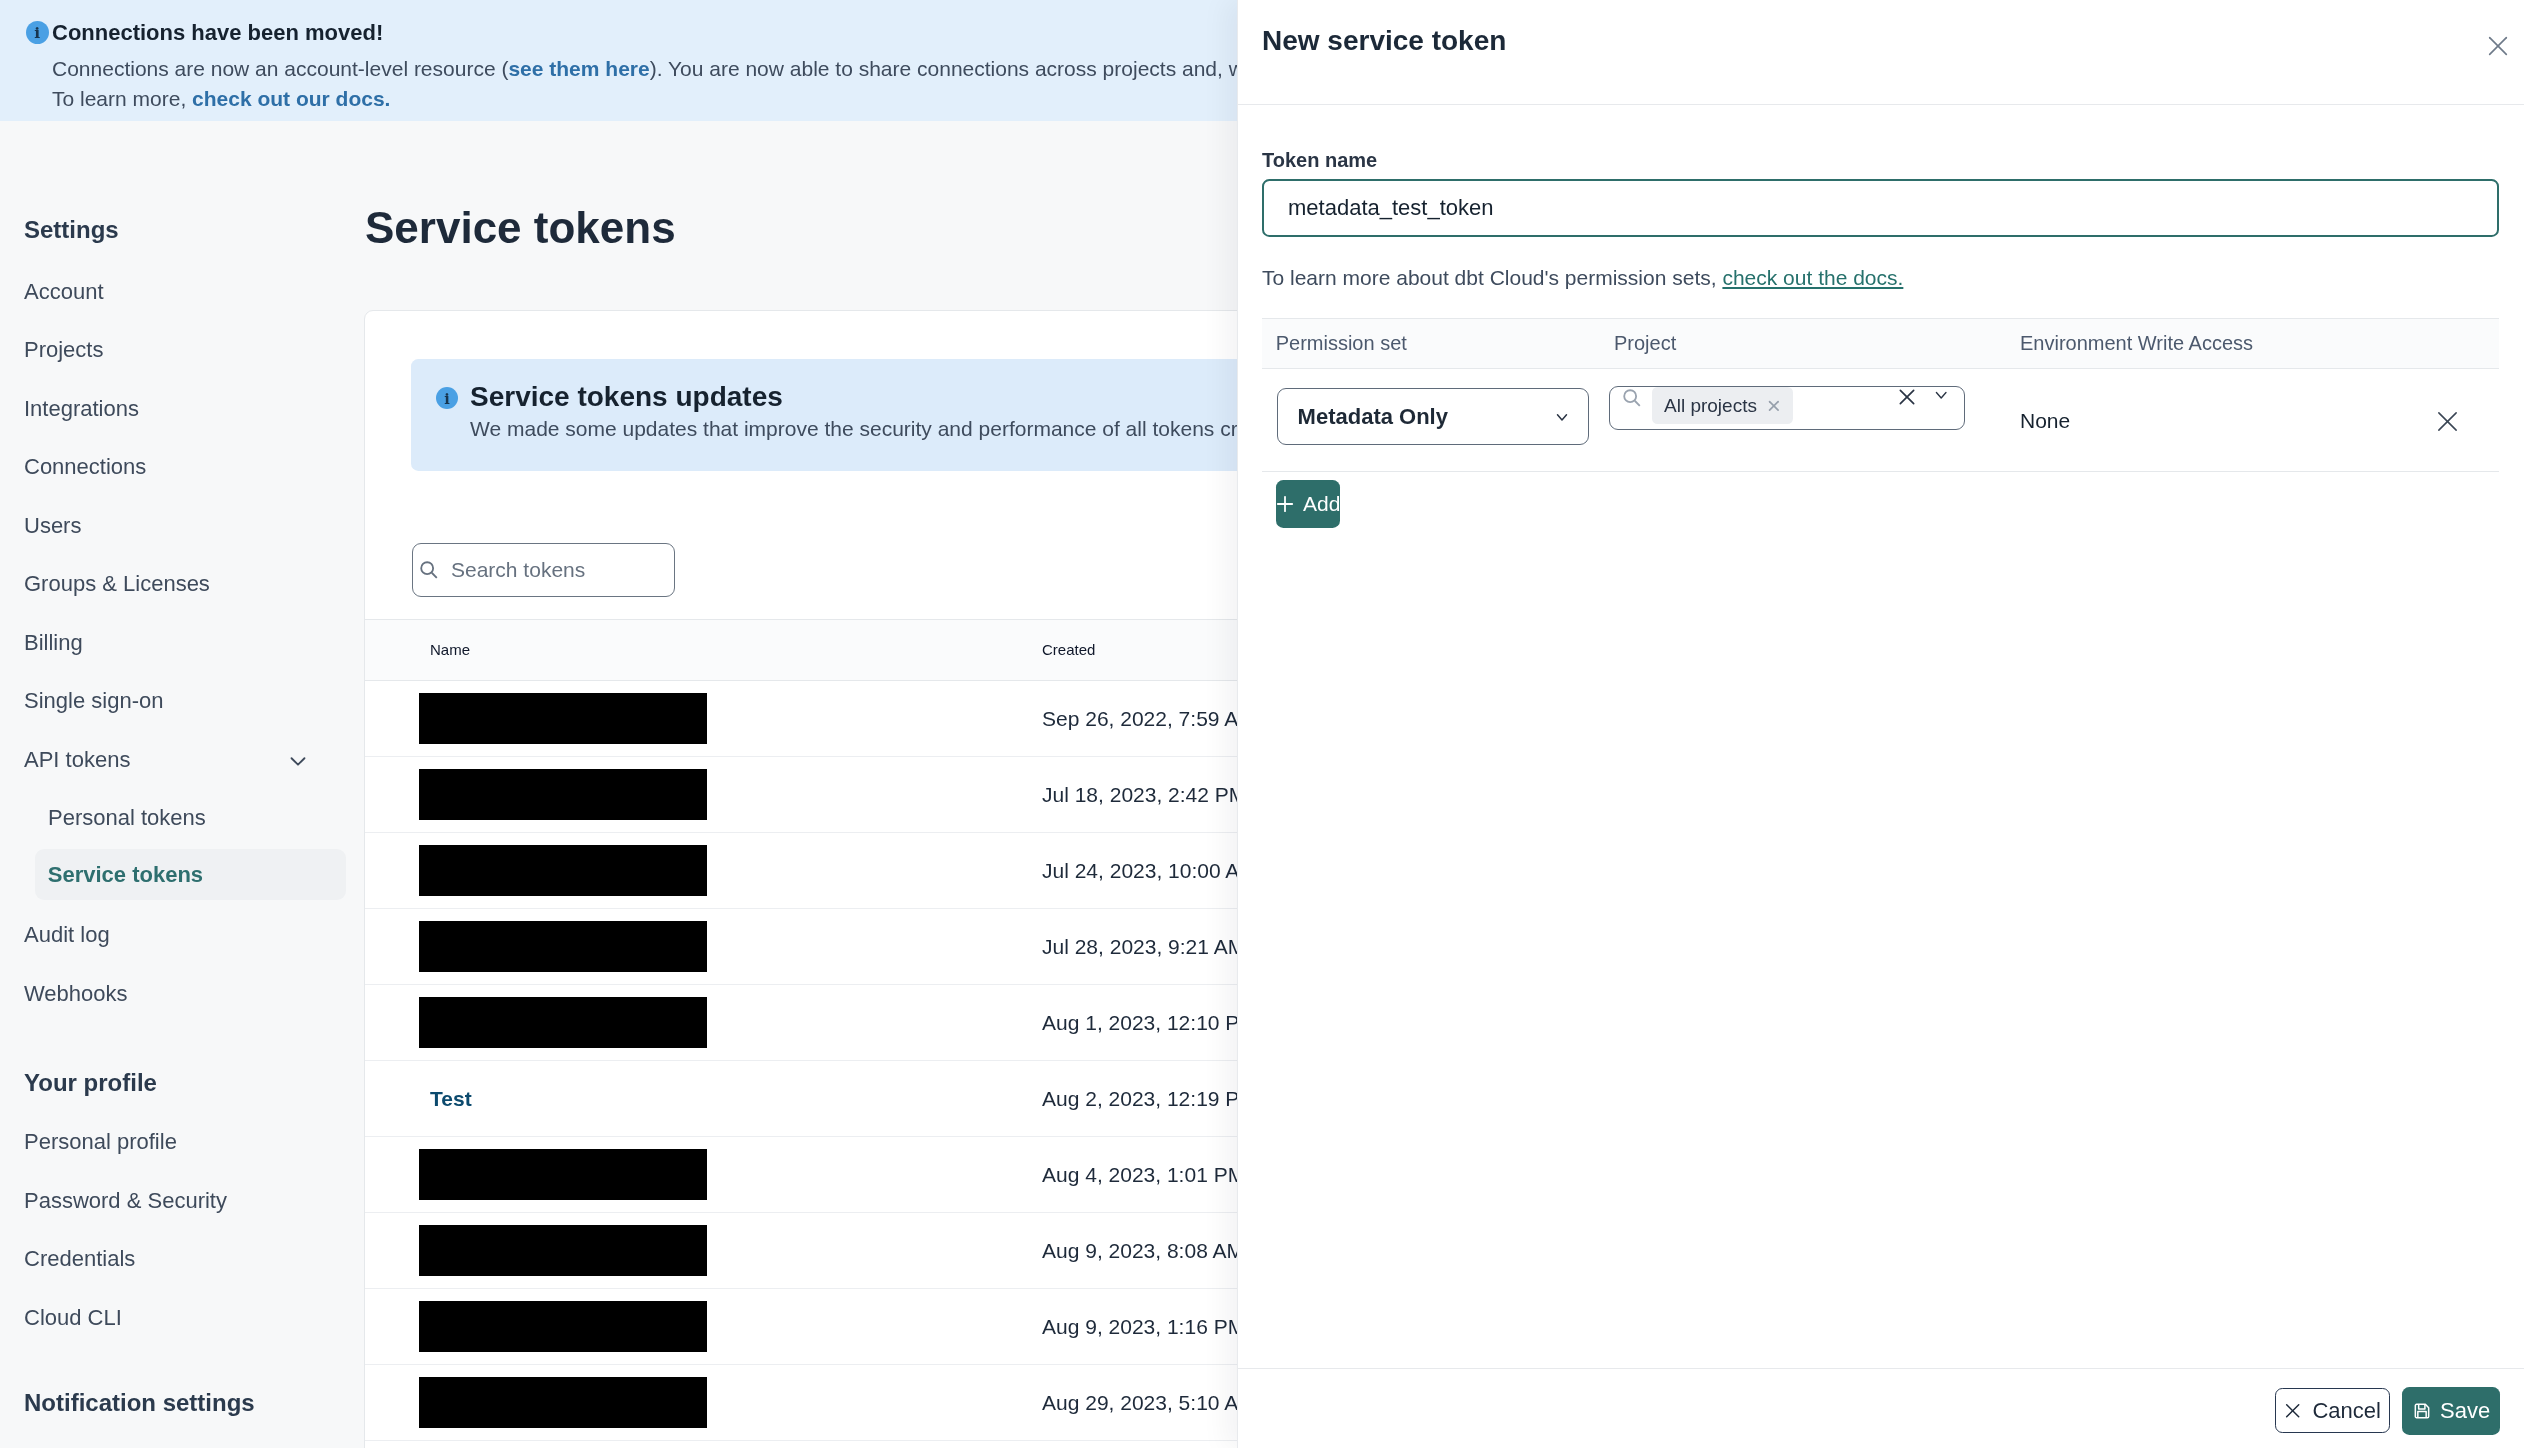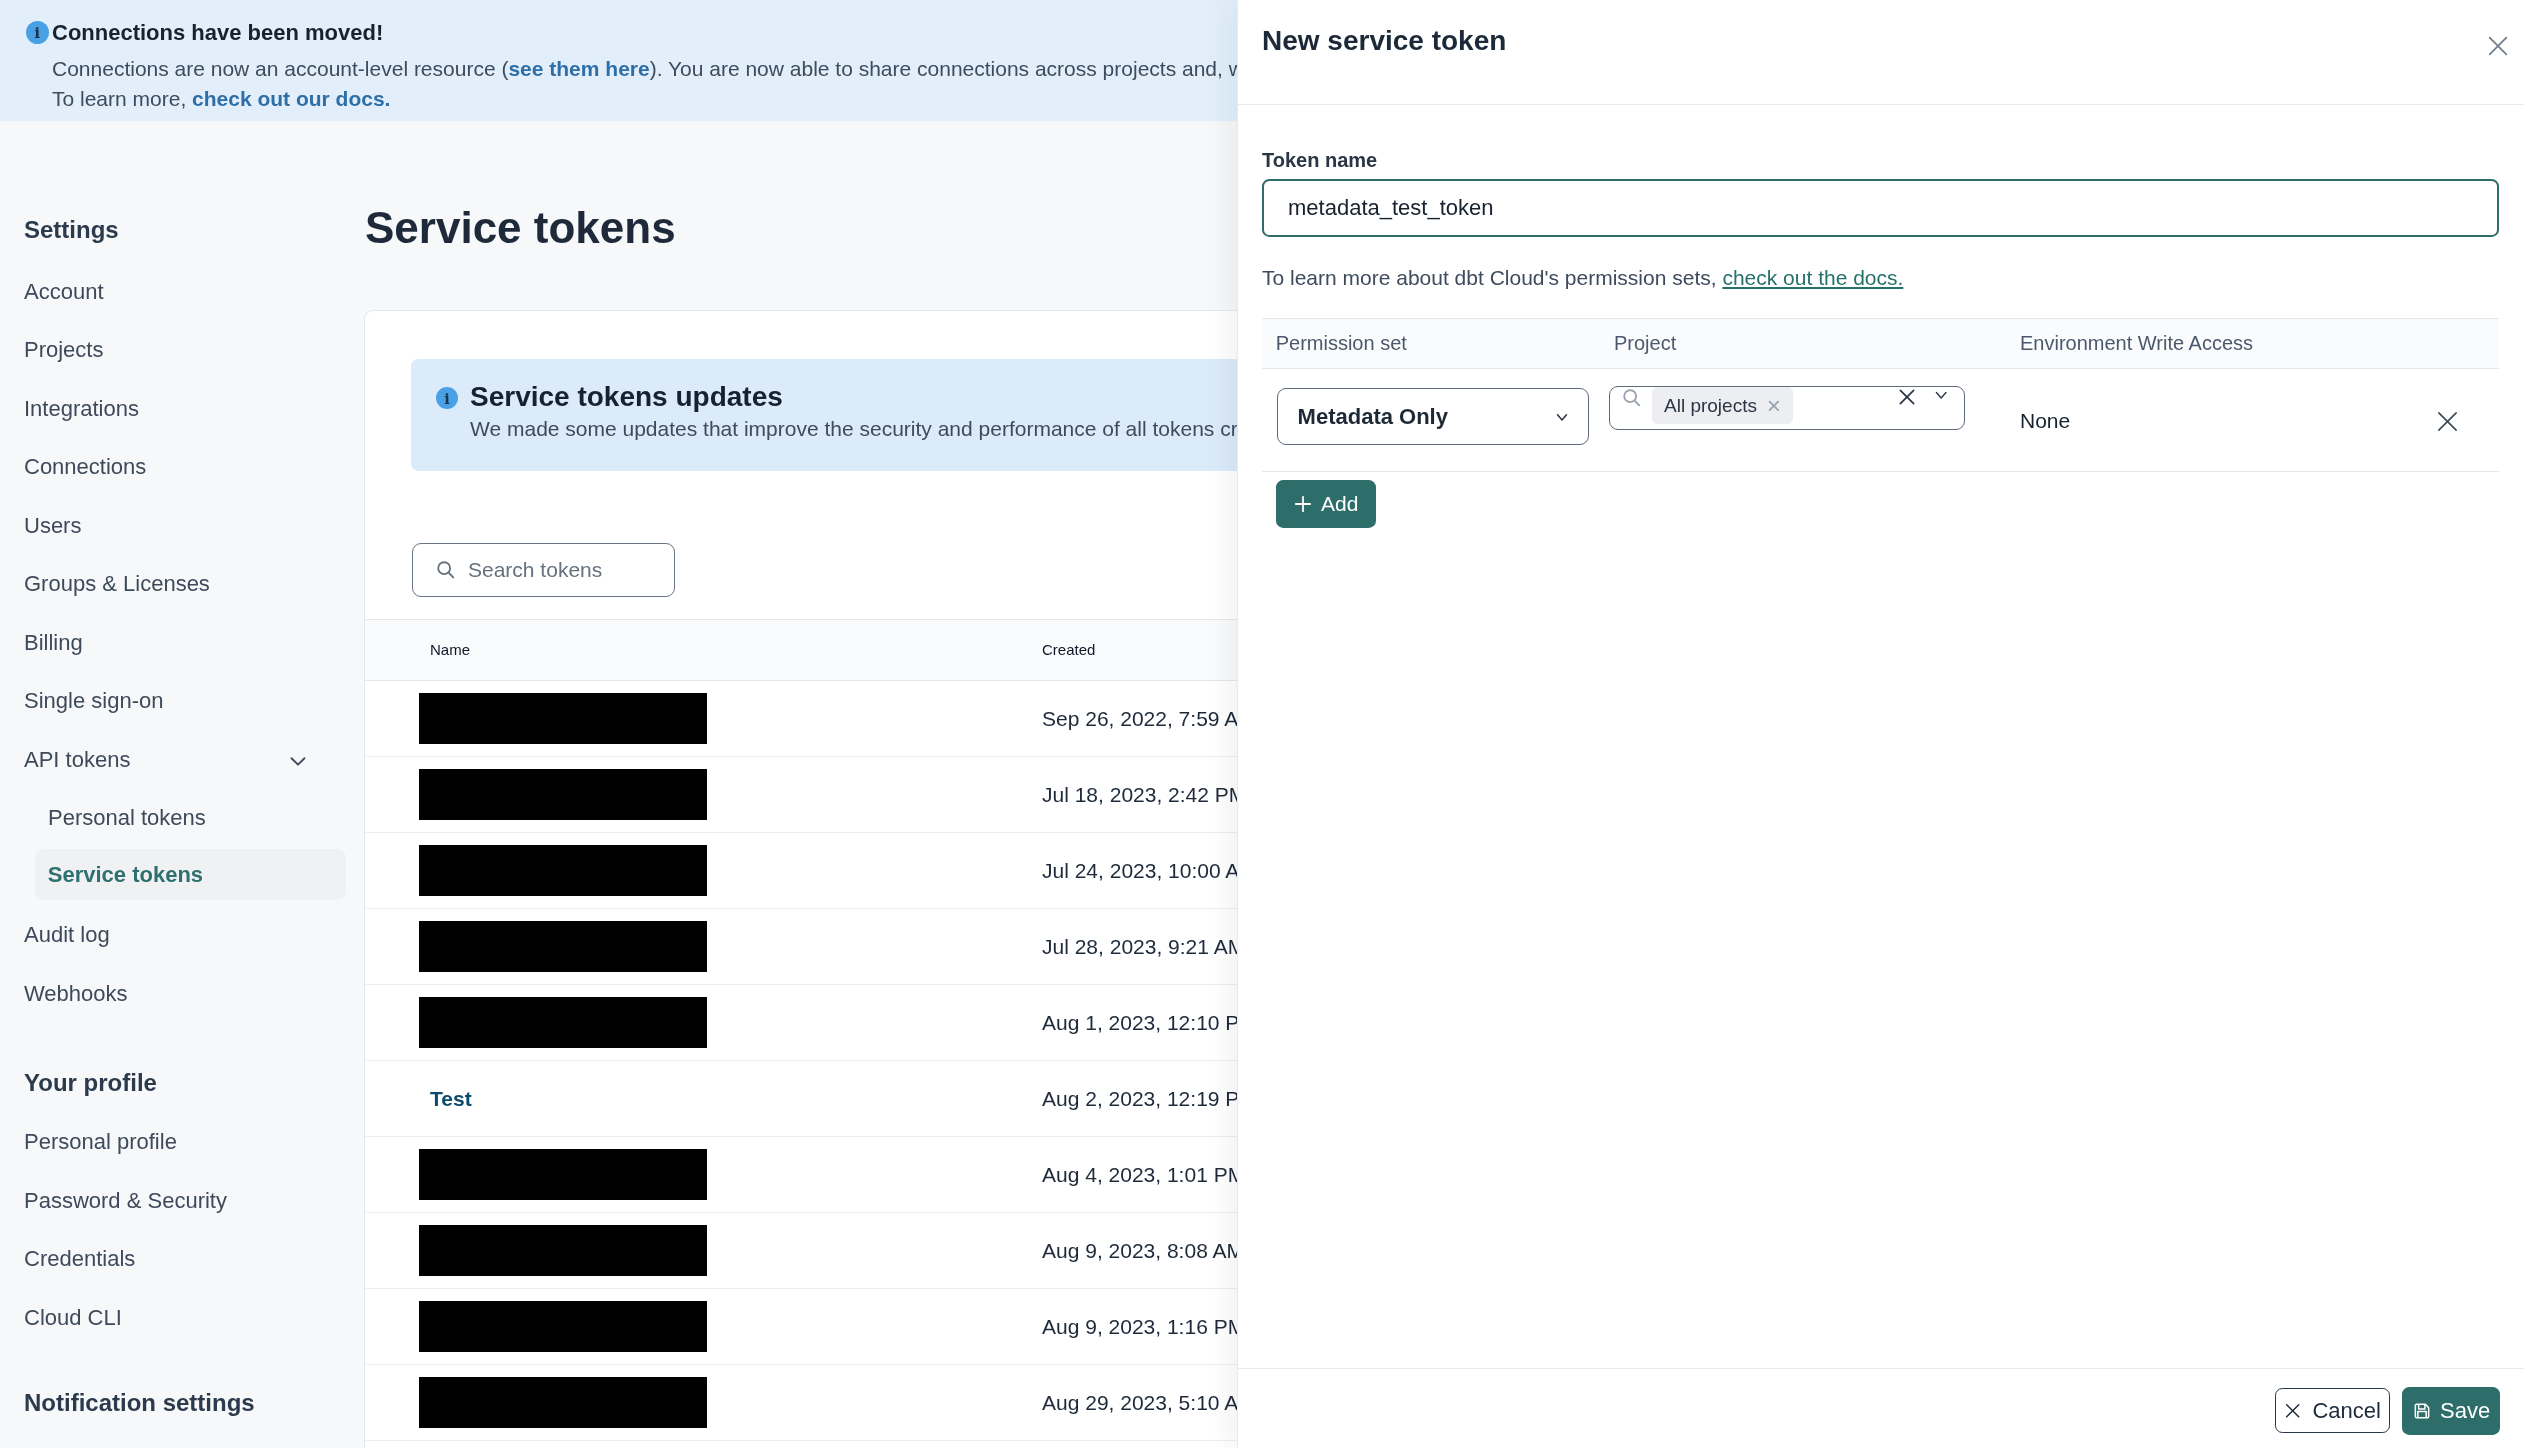--- a/index.html
+++ b/index.html
@@ -38,21 +38,21 @@
   #card { left:364px; top:310px; width:1827px; height:1279px; background:#fff;
     border:0.9px solid #E5E8EB; border-radius:9px 9px 0 0; }
   #callout { left:46px; top:48px; width:1644px; height:112px; background:#DCEBFA; border-radius:7.3px; }
   .callout-icon { left:25px; top:28px; width:22px; height:22px; border-radius:50%;
     background:#4AA0E4; color:#17354F; font:700 14.6px "DejaVu Serif", serif;
     display:flex; align-items:center; justify-content:center; }
   .callout-title { left:59px; top:22px; font-size:28px; font-weight:700; color:#16222F; }
   .callout-body { left:59px; top:58px; font-size:21px; color:#3E4B5D; }
 
   #search-box { left:47px; top:232px; width:263px; height:54px; border:1.8px solid #6A7582;
-    border-radius:9px; background:#fff; display:flex; align-items:center; padding:0 22px; gap:11px; }
+    border-radius:9px; background:#fff; display:flex; align-items:center; padding:0 5px; gap:11px; }
   #search-box input { border:none; outline:none; width:100%; font-family:inherit;
     font-size:21px; color:#1E2A3A; background:transparent; }
   #search-box input::placeholder { color:#66717F; }
   .search-svg { stroke:#66717F; stroke-width:2; fill:none; flex:none; }
 
   #thead { left:0; top:308px; width:1827px; height:62px; background:#FAFBFC;
     border-top:0.9px solid #E5E8EB; border-bottom:0.9px solid #E5E8EB; }
   .th { top:0; line-height:60px; font-size:15px; color:#0f172a; }
   .th-name { left:65px; } .th-created { left:677px; }
 
@@ -98,21 +98,21 @@
   .chip .chip-label { font-size:19px; color:#2A3444; }
   .chip .chip-x { stroke:#97A0AC; stroke-width:2; fill:none; stroke-linecap:round; cursor:pointer; }
   .proj-spacer { flex:1; }
   .clear-x { stroke:#2A3444; stroke-width:2; fill:none; stroke-linecap:round; cursor:pointer; margin-right:16.4px; }
 
   #env-access { left:758px; top:0; line-height:103px; font-size:21px; color:#16222F; }
   #row-remove { left:1167px; top:34px; width:37px; height:37px; display:flex;
     align-items:center; justify-content:center; cursor:pointer; }
   .thin-x { stroke:#3A4554; stroke-width:1.6; fill:none; stroke-linecap:round; }
 
-  #add-btn { left:38px; top:480px; height:48px; padding:0 18px; background:#2E6E6A; border:none;
+  #add-btn { left:38px; top:480px; height:48px; padding:0 0; background:#2E6E6A; border:none;
     border-radius:7.3px; color:#fff; font-family:inherit; font-size:21px;
     display:flex; align-items:center; gap:9px; cursor:pointer; }
   .plus-svg { stroke:#fff; stroke-width:2; fill:none; stroke-linecap:round; }
 
   #footer-line { top:1368px; }
   #cancel-btn { left:1037px; top:1388px; width:115px; height:45px; background:#fff;
     border:1.4px solid #273750; border-radius:7.3px; color:#1E2A3A; font-family:inherit; font-size:22px;
     display:flex; align-items:center; justify-content:center; gap:11px; cursor:pointer; }
   #save-btn { left:1164px; top:1387px; width:98px; height:48px; background:#2E6E6A; border:none;
     border-radius:7.3px; color:#fff; font-family:inherit; font-size:22px;

